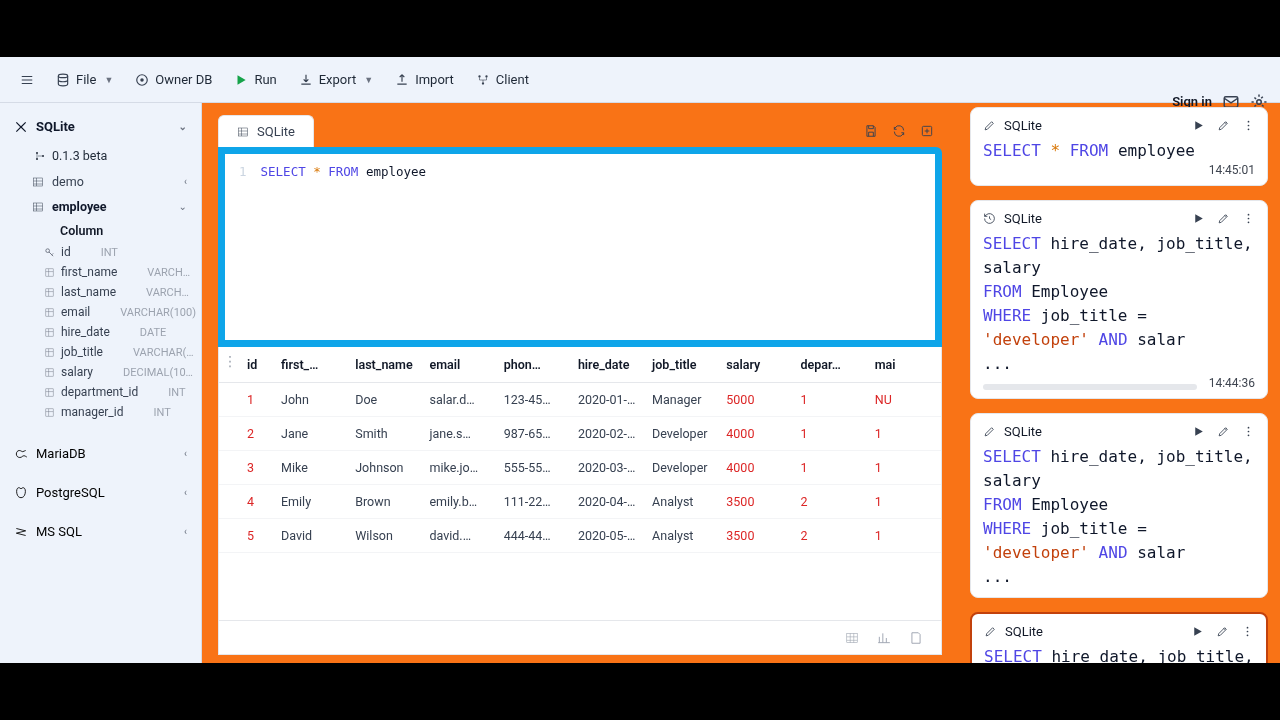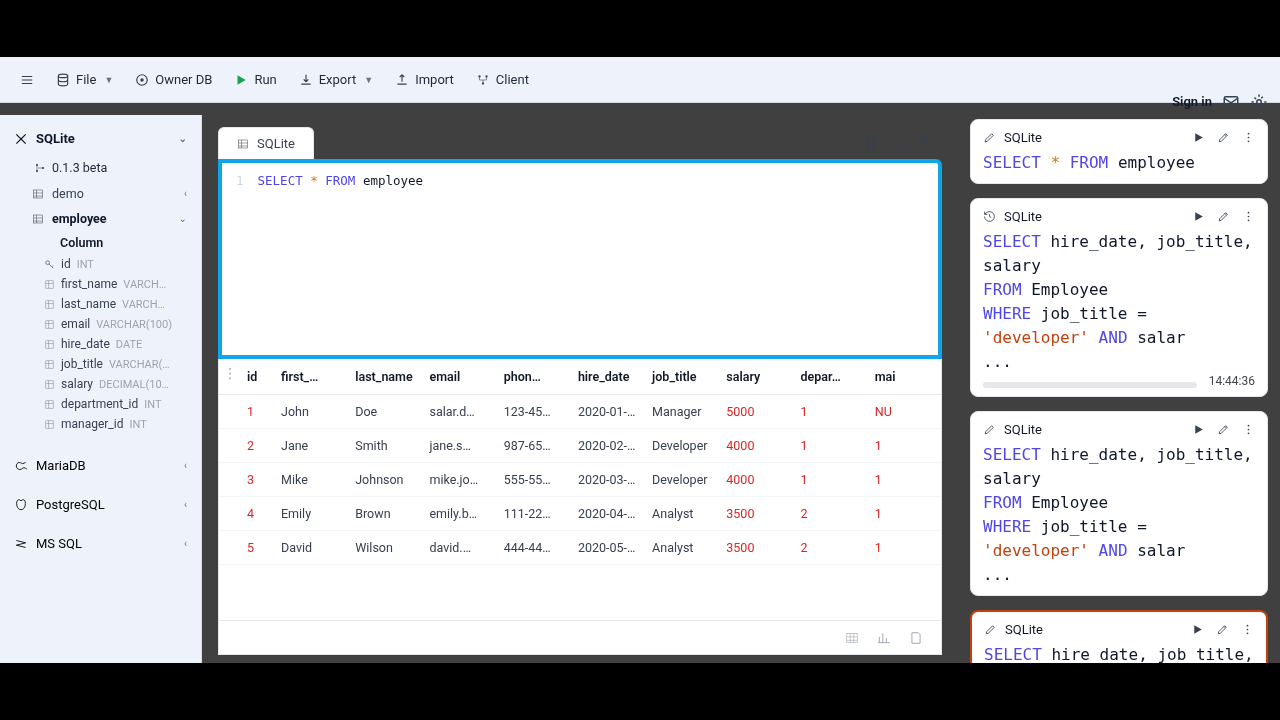--- a/index.html
+++ b/index.html
@@ -1,17 +1,17 @@
 <!DOCTYPE html>
 <html><head>
 <meta charset="utf-8">
 <style>
 * { margin: 0; padding: 0; box-sizing: border-box; }
 body { font-family: -apple-system, BlinkMacSystemFont, "Segoe UI", Roboto, sans-serif; font-size: 13px; background: #000; width: 1280px; height: 720px; overflow: hidden; position: relative; }
-.app { position: absolute; top: 57px; left: 0; right: 0; bottom: 57px; background: #404040; display: flex; flex-direction: column; gap: 12px; }
+.app { position: absolute; top: 57px; left: 0; right: 0; bottom: 57px; background: #f97316; display: flex; flex-direction: column; }
 .topbar { height: 46px; display: flex; align-items: center; padding: 0 12px; gap: 6px; background: #eef3fb; border-bottom: 1px solid #d5dbe6; }
 .tb-btn { display: inline-flex; align-items: center; gap: 6px; padding: 4px 8px; font-size: 13px; color: #1f2937; cursor: pointer; border-radius: 4px; }
 .tb-btn .ic { width: 14px; height: 14px; color: #374151; }
 .tb-btn.run .ic { color: #16a34a; }
 .tb-btn .caret { font-size: 9px; margin-left: 2px; color: #6b7280; }
 .topbar .spacer { flex: 1; }
 .tb-right { display: flex; align-items: center; gap: 10px; margin-top: 44px; }
 .signin { font-weight: 600; color: #111827; cursor: pointer; }
 .ic-btn { width: 18px; height: 18px; color: #374151; cursor: pointer; }
 .body { flex: 1; display: flex; min-height: 0; }
@@ -23,30 +23,30 @@
 .db-node.sqlite { font-weight: 700; color: #0f172a; }
 .db-sub { padding: 6px 14px 6px 34px; display: flex; align-items: center; gap: 6px; font-size: 12.5px; color: #1f2937; }
 .section-label { padding: 6px 14px 6px 32px; font-weight: 600; color: #111827; font-size: 13px; }
 .tbl-node { padding: 5px 14px 5px 32px; display: flex; align-items: center; gap: 8px; font-size: 12.5px; color: #374151; cursor: pointer; }
 .tbl-node.active span:first-of-type { font-weight: 700; color: #0f172a; }
 .tbl-node .chev { margin-left: auto; font-size: 10px; color: #6b7280; }
 .tbl-node .tic { width: 12px; height: 12px; }
 .col-label { padding: 4px 14px 4px 60px; font-weight: 600; color: #111827; font-size: 12.5px; }
 .col-node { padding: 3px 14px 3px 44px; display: flex; align-items: center; gap: 6px; font-size: 12px; color: #374151; white-space: nowrap; overflow: hidden; }
 .col-node .cic { width: 11px; height: 11px; color: #6b7280; flex-shrink: 0; }
-.col-node .type { color: #9ca3af; font-size: 11px; }
+.col-node .type { color: #9ca3af; font-size: 11px; margin-left: 24px; }
 
 .main { flex: 1; display: flex; min-width: 0; }
 .editor-col { flex: 1; padding: 12px 18px 8px 16px; display: flex; flex-direction: column; min-width: 0; }
 .tabbar { display: flex; align-items: center; }
 .tab { display: inline-flex; align-items: center; gap: 8px; background: #fff; padding: 8px 18px; border-radius: 6px 6px 0 0; border: 1px solid #e5e7eb; border-bottom: none; font-size: 13px; color: #374151; }
 .tab .tic { width: 12px; height: 12px; }
 .tab-actions { margin-left: auto; display: flex; gap: 14px; padding-right: 8px; }
 .tab-actions .ic { width: 14px; height: 14px; color: #374151; cursor: pointer; }
-.sql-box { background: #fff; border: 4px solid #0ea5e9; border-radius: 0 6px 0 0; padding: 10px 14px; font-family: "SF Mono", Monaco, Consolas, monospace; font-size: 12.5px; color: #374151; min-height: 200px; }
+.sql-box { background: #fff; border: 7px solid #0ea5e9; border-radius: 0 6px 0 0; padding: 10px 14px; font-family: "SF Mono", Monaco, Consolas, monospace; font-size: 12.5px; color: #374151; min-height: 200px; }
 .sql-box .gutter { color: #cbd5e1; display: inline-block; width: 14px; }
 .kw { color: #4f46e5; font-weight: 500; }
 .star { color: #d97706; }
 .ident { color: #0f172a; }
 .results { background: #fff; border: 1px solid #e5e7eb; border-top: none; flex: 1; overflow: hidden; position: relative; display: flex; flex-direction: column; }
 .res-toolbar { position: absolute; left: 4px; top: 6px; color: #9ca3af; font-size: 14px; cursor: pointer; }
 table.grid { width: 100%; border-collapse: collapse; table-layout: fixed; }
 table.grid th { text-align: left; padding: 10px 8px; font-weight: 600; font-size: 12.5px; color: #111827; border-bottom: 1px solid #e5e7eb; white-space: nowrap; overflow: hidden; text-overflow: ellipsis; }
 table.grid th:first-child, table.grid td:first-child { padding-left: 28px; width: 54px; }
 table.grid td { padding: 9px 8px; font-size: 12.5px; border-bottom: 1px solid #f3f4f6; white-space: nowrap; overflow: hidden; text-overflow: ellipsis; }
@@ -417,20 +417,24 @@
                     <path d="M4 20l4-1 11-11-3-3L5 16l-1 4zM14 6l3 3" fill="none" stroke="currentColor" stroke-width="1.6"></path>
                   </svg>
                   <svg class="aic" viewBox="0 0 24 24">
                     <circle cx="12" cy="5" r="1.6" fill="currentColor"></circle>
                     <circle cx="12" cy="12" r="1.6" fill="currentColor"></circle>
                     <circle cx="12" cy="19" r="1.6" fill="currentColor"></circle>
                   </svg>
                 </div>
               </div>
               <pre><span class="kw">SELECT</span> <span class="star">*</span> <span class="kw">FROM</span> employee</pre>
+              <div class="tail">
+                <div style="flex:1"></div>
+                <span class="ts">14:45:01</span>
+              </div>
             </div>
             <div class="hcard">
               <div class="hcard-head">
                 <svg class="hic" viewBox="0 0 24 24">
                   <path d="M3 12a9 9 0 1 0 3-6.7L3 8m0-5v5h5M12 8v4l3 2" fill="none" stroke="currentColor" stroke-width="1.6"></path>
                 </svg>
                 <span class="title">SQLite</span>
                 <div class="actions">
                   <svg class="aic" viewBox="0 0 24 24">
                     <path d="M6 4l14 8-14 8z" fill="currentColor"></path>

